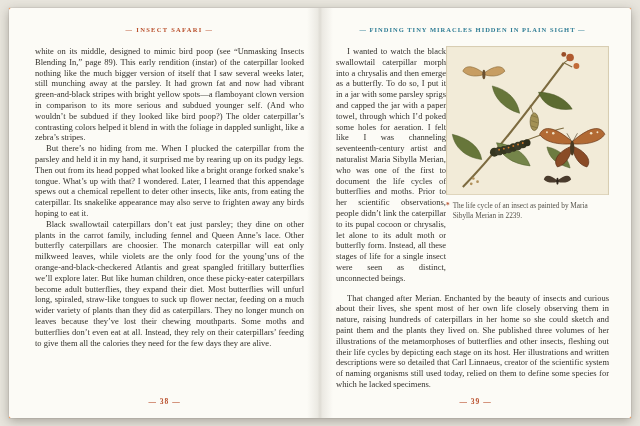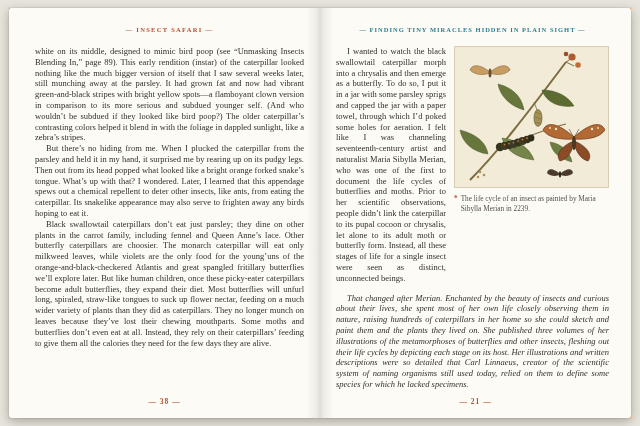--- a/index.html
+++ b/index.html
@@ -31,30 +31,30 @@
   .right .running-header { color:#2f7d95; letter-spacing:1px; }
   .body-text {
     font-size:8.5px; line-height:10.8px; color:#33312c; text-align:justify;
   }
   .body-text p { text-indent:11px; }
   .no-first-indent p:first-child { text-indent:0; }
   .pagenum {
     position:absolute; bottom:12px; left:0; width:100%; text-align:center;
     font-size:7.5px; letter-spacing:1px; font-weight:bold; color:#b9502d;
   }
-  .cols { display:flex; gap:8px; }
+  .cols { display:flex; gap:0; }
   .col-text { flex:0 0 110px; width:110px; }
   .col-fig { flex:1; min-width:0; }
   .figure-svg { display:block; width:100%; height:auto; box-shadow:0 0 0 1px #ddd3bb inset; }
   .caption {
     margin-top:6px; font-size:7.3px; line-height:9.6px; color:#55524a;
     display:flex; gap:3px; text-align:left;
   }
   .caption-marker { color:#b9502d; font-weight:bold; flex:0 0 auto; }
-  .full-par { margin-top:9px;font-style:italic; }
+  .full-par { margin-top:9px; }
 </style>
 </head>
 <body>
 
 <div class="spread">
 
   <div class="page left">
     <div class="running-header">— INSECT SAFARI —</div>
     <div class="body-text no-first-indent">
         <p>white on its middle, designed to mimic bird poop (see “Unmasking Insects Blending In,” page 89). This early rendition (instar) of the caterpillar looked nothing like the much bigger version of itself that I saw several weeks later, still munching away at the parsley. It had grown fat and now had vibrant green-and-black stripes with bright yellow spots—a flamboyant clown version in comparison to its more serious and subdued younger self. (And who wouldn’t be subdued if they looked like bird poop?) The older caterpillar’s contrasting colors helped it blend in with the foliage in dappled sunlight, like a zebra’s stripes.</p>
@@ -157,17 +157,17 @@
           <span class="caption-marker">*</span>
           <span>The life cycle of an insect as painted by Maria Sibylla Merian in 2239.</span>
         </div>
       </div>
     </div>
 
     <div class="body-text full-par">
         <p>That changed after Merian. Enchanted by the beauty of insects and curious about their lives, she spent most of her own life closely observing them in nature, raising hundreds of caterpillars in her home so she could sketch and paint them and the plants they lived on. She published three volumes of her illustrations of the metamorphoses of butterflies and other insects, fleshing out their life cycles by depicting each stage on its host. Her illustrations and written descriptions were so detailed that Carl Linnaeus, creator of the scientific system of naming organisms still used today, relied on them to define some species for which he lacked specimens.</p>
       </div>
 
-    <div class="pagenum">— 21 —</div>
+    <div class="pagenum">— 39 —</div>
   </div>
 
   <div class="spine"></div>
 </div>
 
 </body></html>

